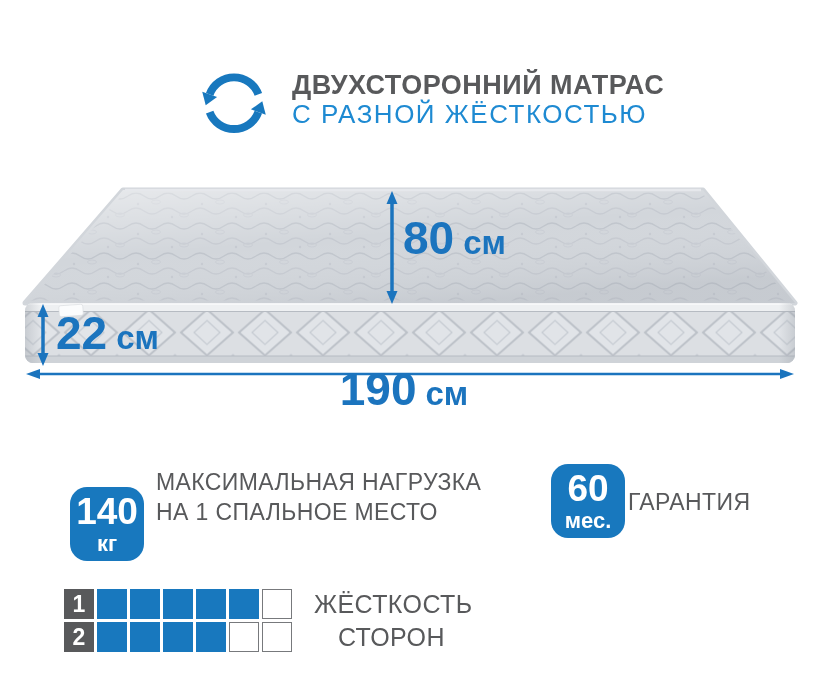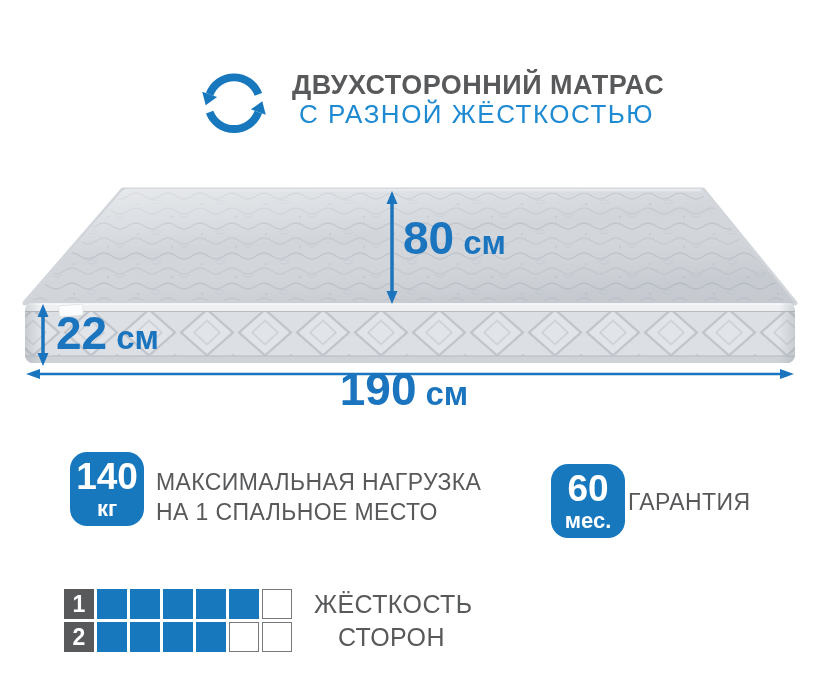--- a/index.html
+++ b/index.html
@@ -10,41 +10,41 @@
   }
   *{margin:0;padding:0;box-sizing:border-box;}
   html,body{background:#fff;}
   body{font-family:"Liberation Sans", sans-serif;}
   .stage{position:relative;width:816px;height:700px;background:#fff;overflow:hidden;}
 
   
   .hdr-icon{position:absolute;left:198px;top:64px;width:72px;height:77px;}
   .page-title{position:absolute;left:292px;top:70px;font-size:27px;font-weight:bold;
     letter-spacing:0.5px;color:var(--text-gray);white-space:nowrap;}
-  .page-subtitle{position:absolute;left:299px;top:99px;font-size:26px;font-weight:400;
+  .page-subtitle{position:absolute;left:292px;top:99px;font-size:26px;font-weight:400;
     letter-spacing:1.5px;color:var(--subtitle-blue);white-space:nowrap;}
 
   
   .mattress-svg{position:absolute;left:0;top:160px;}
 
   
   .dim{position:absolute;color:var(--dim-blue);font-weight:bold;white-space:nowrap;line-height:1;}
   .dim .dim-num{font-size:46px;}
   .dim .dim-unit{font-size:33px;margin-left:9px;text-align:right;}
   .dim-80{left:403px;top:215px;}
   .dim-22{left:56px;top:310px;}
   .dim-190{left:304px;top:366px;width:200px;text-align:center;}
 
   
   .badge{position:absolute;width:74px;height:74px;background:var(--accent);border-radius:17px;
     color:#fff;display:flex;flex-direction:column;align-items:center;justify-content:center;
     font-weight:bold;}
   .badge .v{font-size:37px;line-height:1;}
   .badge .u{font-size:22px;line-height:1;margin-top:3px;}
-  .badge-load{left:70px;top:452px;text-align:center;}
+  .badge-load{left:70px;top:487px;text-align:center;}
   .badge-warranty{left:551px;top:464px;}
   .spec-text{position:absolute;color:var(--text-gray);font-size:23px;line-height:30px;
     letter-spacing:0.4px;white-space:nowrap;}
   .spec-load-text{left:156px;top:467px;}
   .spec-warranty-text{left:628px;top:487px;}
 
   
   .firm-grid{position:absolute;left:64px;top:589px;}
   .firm-row{display:flex;gap:3px;margin-bottom:3px;}
   .firm-idx{width:30px;height:30px;background:var(--text-gray);color:#fff;font-weight:bold;

